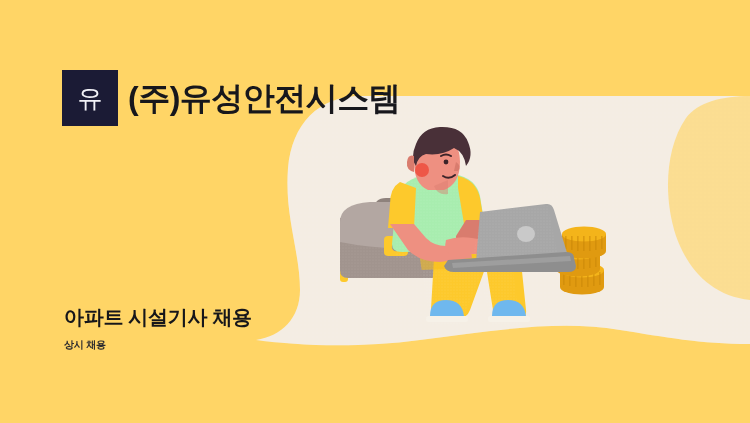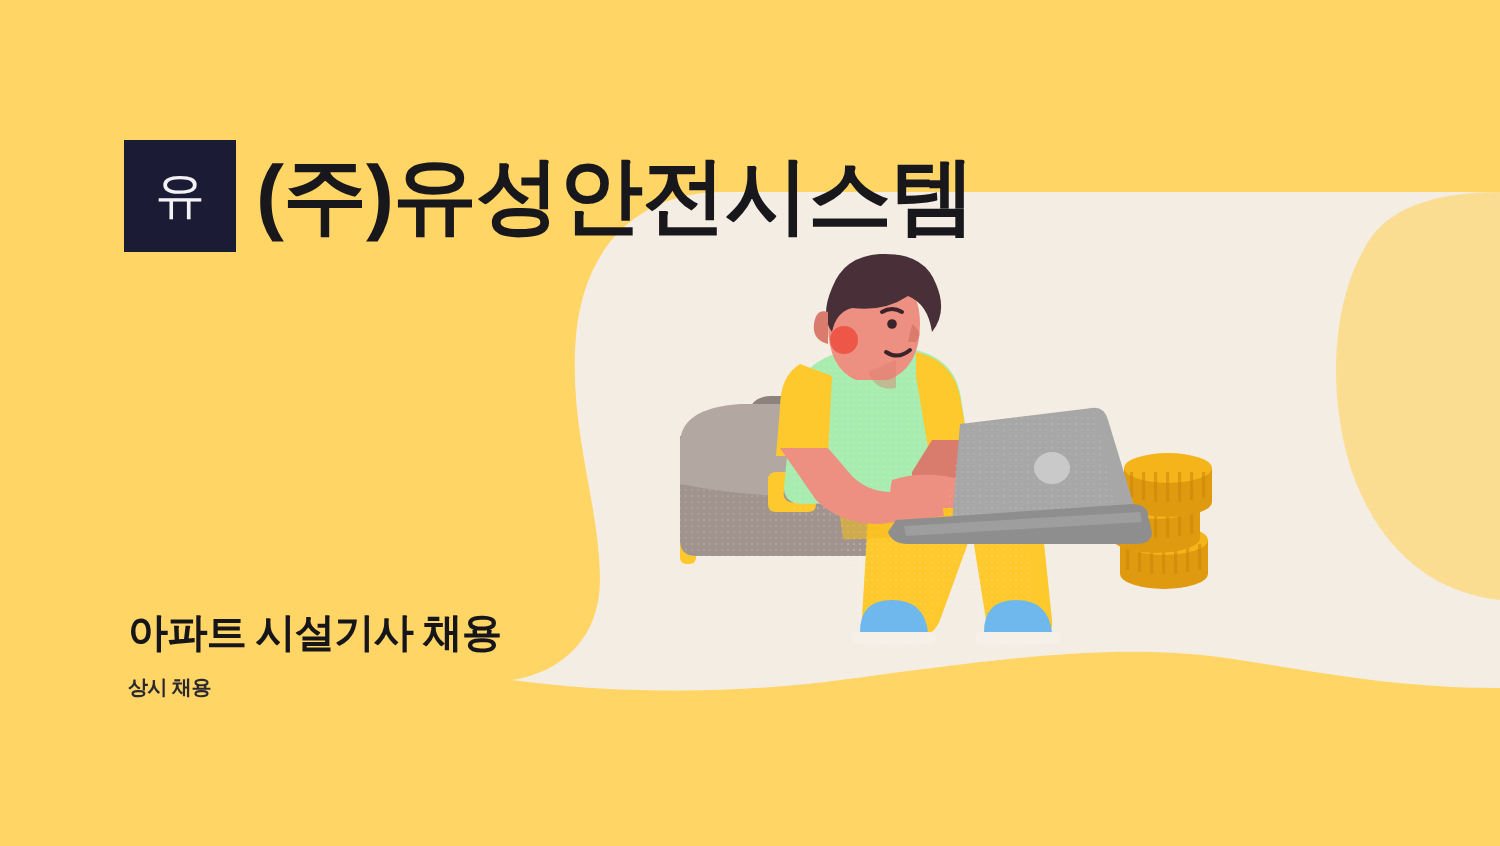--- a/index.html
+++ b/index.html
@@ -41,33 +41,32 @@
     flex: 0 0 auto;
   }
   .logo-mark {
     color: #F2F2F7;
     font-size: 25px;
     font-weight: 400;
     line-height: 1;
     letter-spacing: 0;
   }
   .brand-title {
-    font-size: 42px;
+    font-size: 32px;
     font-weight: bold;
     color: #17171C;
     line-height: 1;
     white-space: nowrap;
     letter-spacing: -0.5px;
   }
   
   .caption-block {
     position: absolute;
     left: 64px;
     top: 305px;
-    font-family: Liberation Serif, serif;
   }
   .caption-title {
     font-size: 20px;
     font-weight: bold;
     color: #16161A;
     line-height: 1.25;
     letter-spacing: -0.3px;
     margin: 0;
   }
   .caption-sub {

